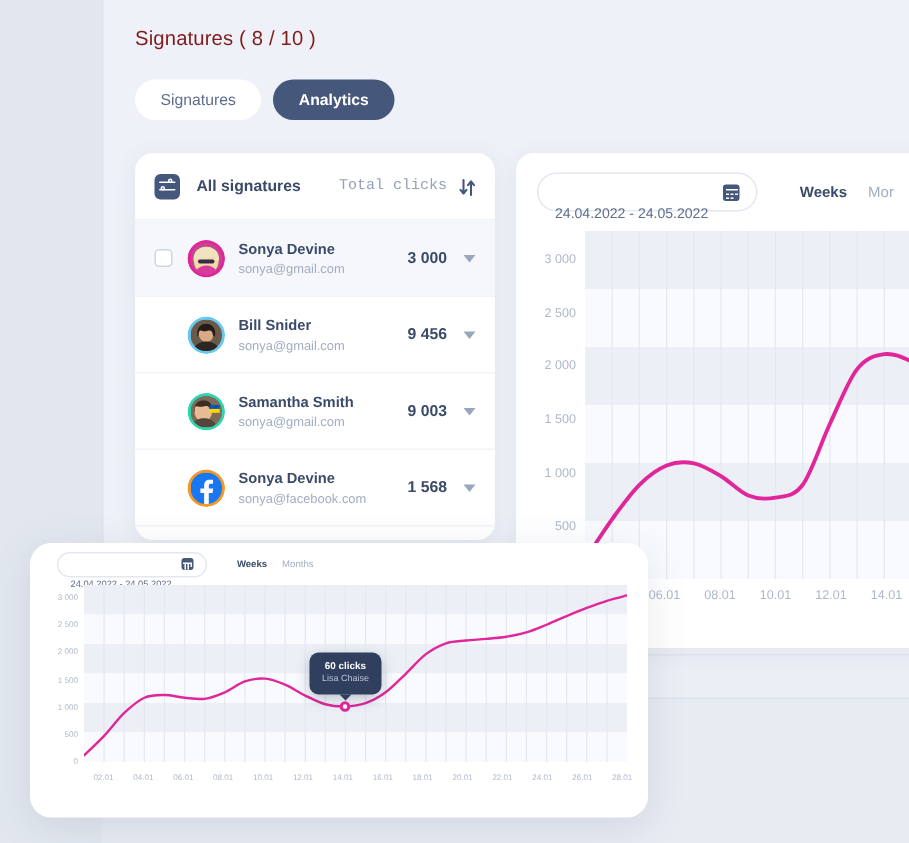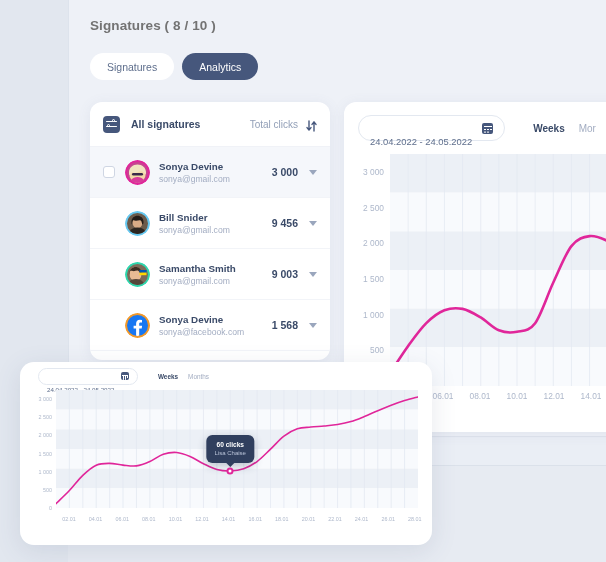--- a/index.html
+++ b/index.html
@@ -40,22 +40,22 @@
     border-top: 1px solid #dfe4ed;
     border-bottom: 1px solid #dbe1ea;
     border-left: 1px solid #dde3ec;
   }
 
   
   .page-title {
     position: absolute;
     left: 90px; top: 18px;
     font-size: 13.5px;
-    font-weight: bold;
-    color: #737373;
+    font-weight: normal;
+    color: #7f1d1d;
     letter-spacing: .1px;
   }
 
   
   .tabs {
     position: absolute;
     left: 90px; top: 53px;
     display: flex;
     gap: 8px;
   }
@@ -69,21 +69,21 @@
     color: #5e6e8c;
     background: #ffffff;
     border: none;
     cursor: pointer;
     font-family: "Liberation Sans", sans-serif;
     white-space: nowrap;
   }
   .tab.active {
     background: #46577c;
     color: #ffffff;
-    font-weight: normal;
+    font-weight: bold;
   }
 
   
   .sig-card {
     position: absolute;
     left: 90px; top: 102px;
     width: 240px; height: 258px;
     background: #ffffff;
     border-radius: 12px;
     box-shadow: 0 2px 14px rgba(90,105,140,.09);
@@ -131,20 +131,21 @@
   }
   .sig-head-right {
     margin-left: auto;
     display: flex;
     align-items: center;
     gap: 8px;
   }
   .total-clicks-label {
     font-size: 10px;
     color: #93a0b8;
+    font-family: Liberation Mono, monospace;
   }
   .sort-icon {
     position: relative;
     width: 11px; height: 12px;
     color: #46577c;
   }
 
   .sig-row {
     height: 51px;
     display: flex;

